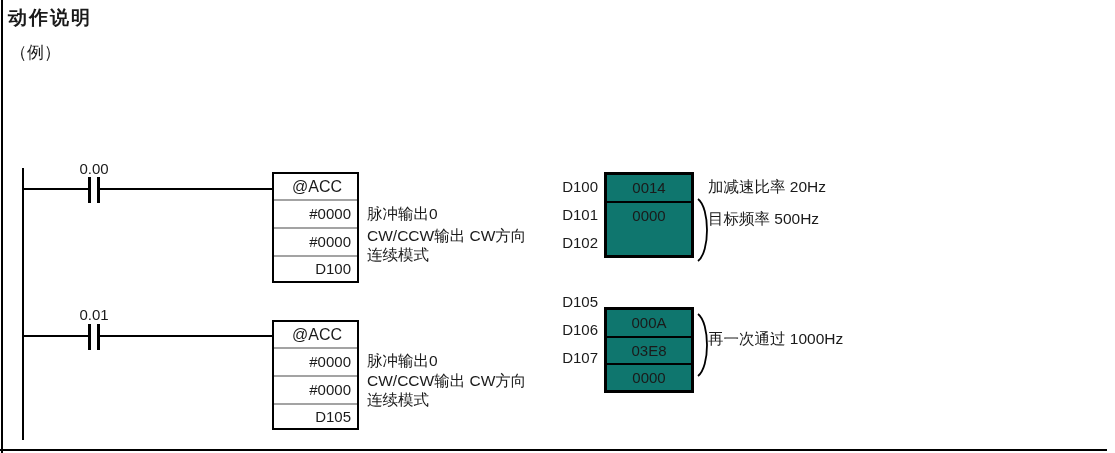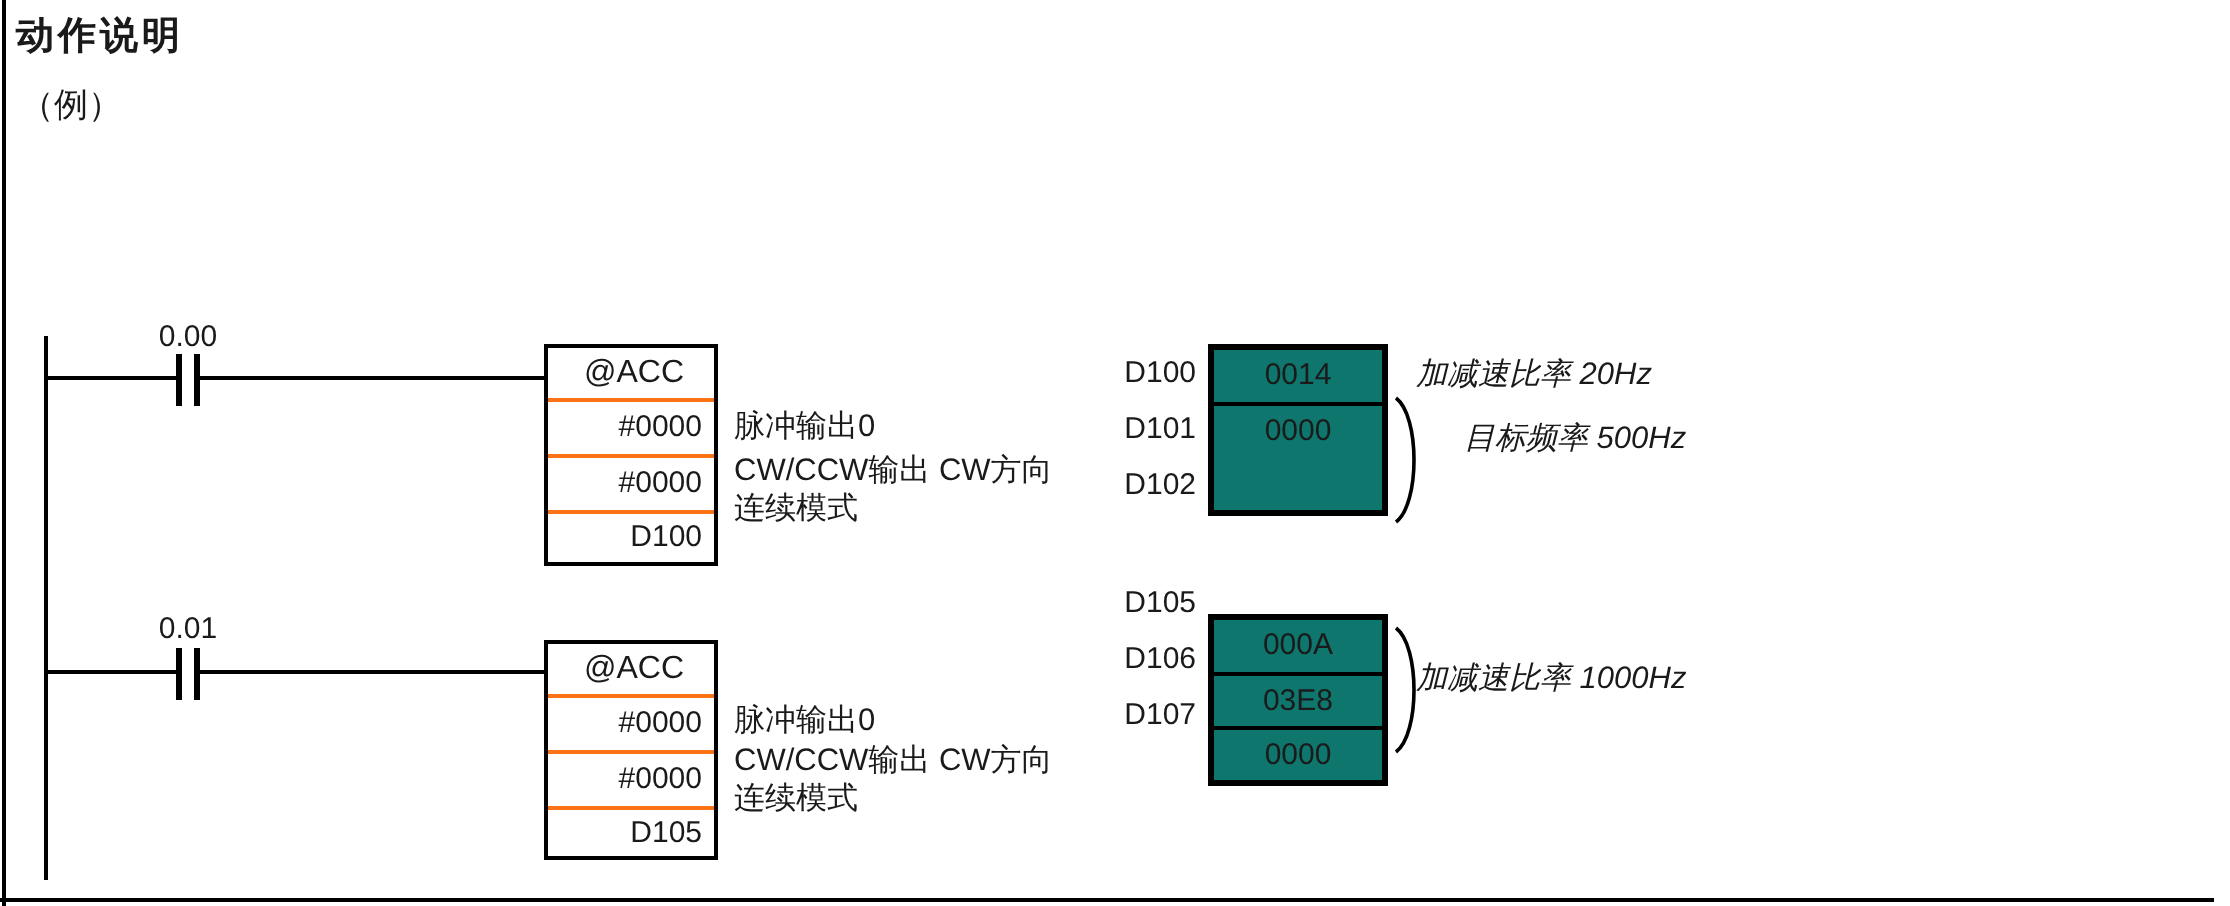--- a/index.html
+++ b/index.html
@@ -9,29 +9,29 @@
   }
   .hline{position:absolute;background:#000;height:2px;}
   .vline{position:absolute;background:#000;width:2px;}
   .bar{position:absolute;background:#000;width:3px;height:26px;}
   #title{position:absolute;left:8px;top:5px;font-size:19px;font-weight:bold;letter-spacing:2px;}
   #example{position:absolute;left:10px;top:41px;font-size:17px;}
   #desc{position:absolute;left:8px;top:74px;font-size:18px;line-height:23.5px;letter-spacing:0.4px;white-space:nowrap;}
   .contact-label{position:absolute;width:44px;text-align:center;font-size:15px;}
   .acc-block{position:absolute;left:272px;width:87px;border:2px solid #000;box-sizing:border-box;background:#fff;}
   .acc-head{height:25px;line-height:25px;padding-left:18px;font-size:16px;}
-  .acc-op{border-top:2px solid #f97316;text-align:right;padding-right:6px;font-size:15px;box-sizing:border-box;}
+  .acc-op{border-top:2px solid #a3a3a3;text-align:right;padding-right:6px;font-size:15px;box-sizing:border-box;}
   .ann{position:absolute;left:367px;font-size:15.5px;line-height:19px;white-space:nowrap;}
   .addr{position:absolute;left:546px;width:52px;text-align:right;font-size:15px;}
   .mem-box{position:absolute;left:604px;width:90px;height:86px;border:3px solid #000;box-sizing:border-box;background:#0f766e;}
   .mem-row{text-align:center;font-size:15px;box-sizing:border-box;}
   .mem-r1{height:26px;line-height:26px;}
   .mem-r23{height:27px;line-height:25px;border-top:2px solid #000;}
   .brace{position:absolute;left:696px;width:16px;height:64px;}
-  .note{position:absolute;left:708px;font-size:15.5px;white-space:nowrap;font-style:italic;}
+  .note{position:absolute;left:708px;font-size:15.5px;white-space:nowrap;}
 </style>
 </head>
 <body>
 
 <div id="screen">
 
   <div class="vline" style="left:1px;top:0;height:453px;"></div>
   <div class="hline" style="left:0;top:449px;width:1115px;"></div>
 
   <div id="title">动作说明</div>
@@ -84,31 +84,31 @@
   <div class="mem-box" style="top:172px;">
     <div class="mem-row mem-r1">0014</div>
     <div class="mem-row mem-r23">0000</div>
   </div>
 
   <svg class="brace" style="top:198px;" viewBox="0 0 16 64">
     <path d="M2 1 C 14 10, 14 54, 2 63" stroke="#000" stroke-width="1.8" fill="none"></path>
   </svg>
 
   <div class="note" style="top:177px;">加减速比率 20Hz</div>
-  <div class="note" style="top:209px;margin-left:24px;">目标频率 500Hz</div>
+  <div class="note" style="top:209px;">目标频率 500Hz</div>
 
   <div class="addr" style="top:293px;">D105</div>
   <div class="addr" style="top:321px;">D106</div>
   <div class="addr" style="top:349px;">D107</div>
 
   <div class="mem-box" style="top:287px;margin-top:20px;">
     <div class="mem-row mem-r1">000A</div>
     <div class="mem-row mem-r23">03E8</div>
     <div class="mem-row mem-r23">0000</div>
   </div>
 
   <svg class="brace" style="top:313px;" viewBox="0 0 16 64">
     <path d="M2 1 C 14 10, 14 54, 2 63" stroke="#000" stroke-width="1.8" fill="none"></path>
   </svg>
 
-  <div class="note" style="top:329px;">加减速比率 1000Hz</div>
+  <div class="note" style="top:329px;">再一次通过 1000Hz</div>
 
 </div>
 
 </body></html>

